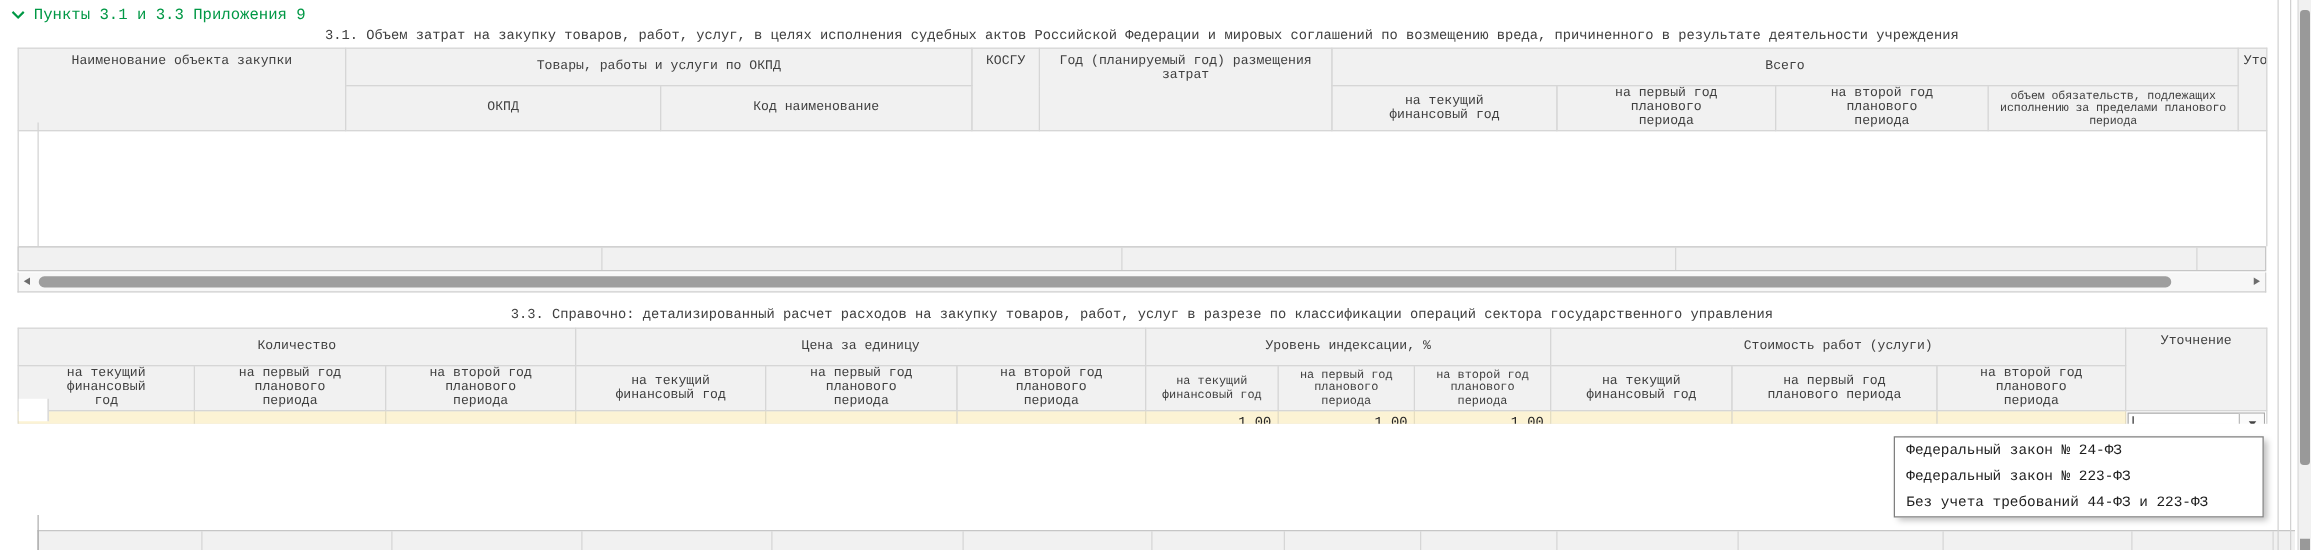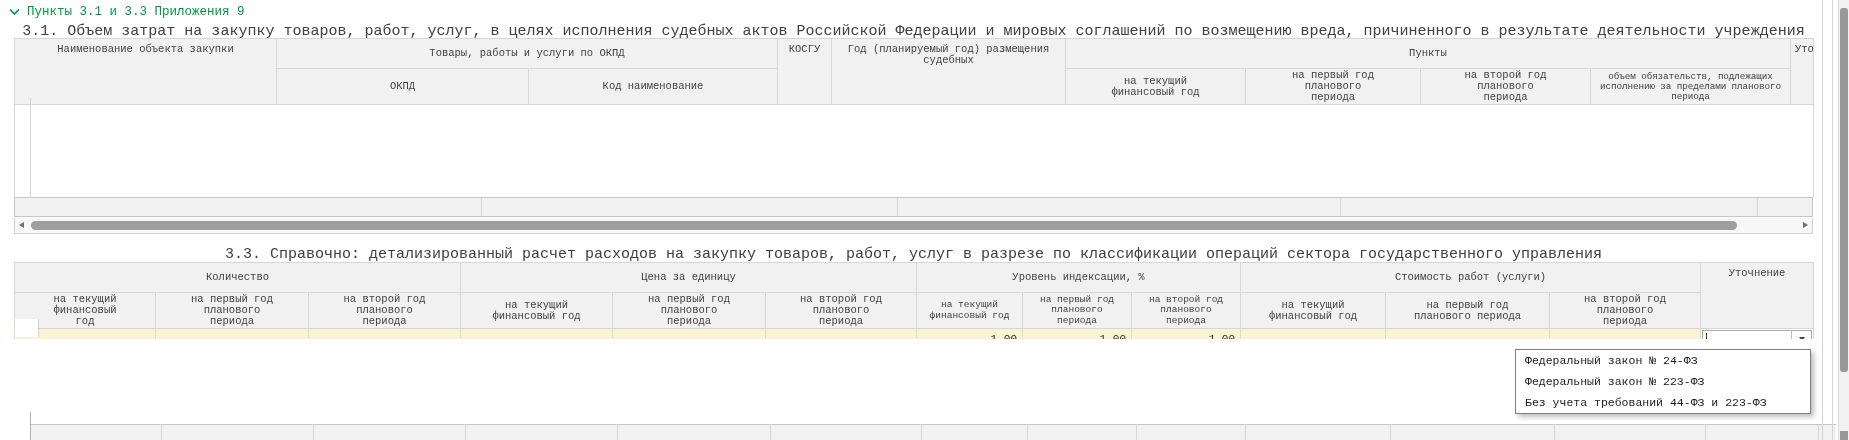--- a/index.html
+++ b/index.html
@@ -5,21 +5,21 @@
   html,body{margin:0;padding:0;background:#fff;}
   .canvas{position:relative;width:1849px;height:440px;background:#ffffff;overflow:hidden;
           font-family:Liberation Mono, monospace;color:#3f3f3f;}
 
   
   .group-row{position:absolute;left:9px;top:5px;display:flex;align-items:center;gap:7px;z-index:2;}
   .chev{display:flex;align-items:center;}
   .grouplink{color:#009845;font-size:12.5px;cursor:pointer;}
 
   
-  .ttl{position:absolute;left:14px;width:1799px;text-align:center;font-size:15px;color:#404040;z-index:1;}
+  .ttl{position:absolute;left:14px;width:1799px;text-align:center;font-size:11px;color:#404040;z-index:1;}
   #t31{top:23px;} #t33{top:246px;}
 
   
   .wrap{position:absolute;overflow:hidden;background:#e5e5e5;}
   #w1{left:14px;top:38px;width:1800px;height:159px;}
   #w2{left:14px;top:262px;width:1800px;height:77px;}
   table.grid{border-collapse:collapse;table-layout:fixed;width:1799px;}
   .grid td{border:1px solid #d6d6d6;background:#f1f1f1;font-size:10.5px;line-height:11px;
            text-align:center;vertical-align:middle;padding:1px 2px;color:#3f3f3f;overflow:hidden;}
   .grid td.top{vertical-align:top;padding-top:5px;}
@@ -104,22 +104,22 @@
           <col style="width:175px">
           <col style="width:170px">
         <col style="width:200px">
           <col style="width:23px">
       </colgroup>
       <tbody>
           <tr style="height:30px">
         <td rowspan="2" class="top">Наименование объекта закупки</td>
         <td colspan="2">Товары, работы и услуги по ОКПД</td>
         <td rowspan="2" class="top">КОСГУ</td>
-        <td rowspan="2" class="top">Год (планируемый год) размещения судебных</td>
-        <td colspan="4">Пункты</td>
+        <td rowspan="2" class="top">Год (планируемый год) размещения затрат</td>
+        <td colspan="4">Всего</td>
         <td rowspan="2" class="top clip">Уточнение</td>
       </tr>
       <tr style="height:30px">
         <td>ОКПД</td>
         <td>Код наименование</td>
         <td class="sub1">на текущий финансовый год</td>
         <td class="sub1">на первый год планового периода</td>
         <td class="sub1">на второй год планового периода</td>
         <td class="beyond">объем  обязательств, подлежащих исполнению за пределами планового периода</td>
       </tr>

